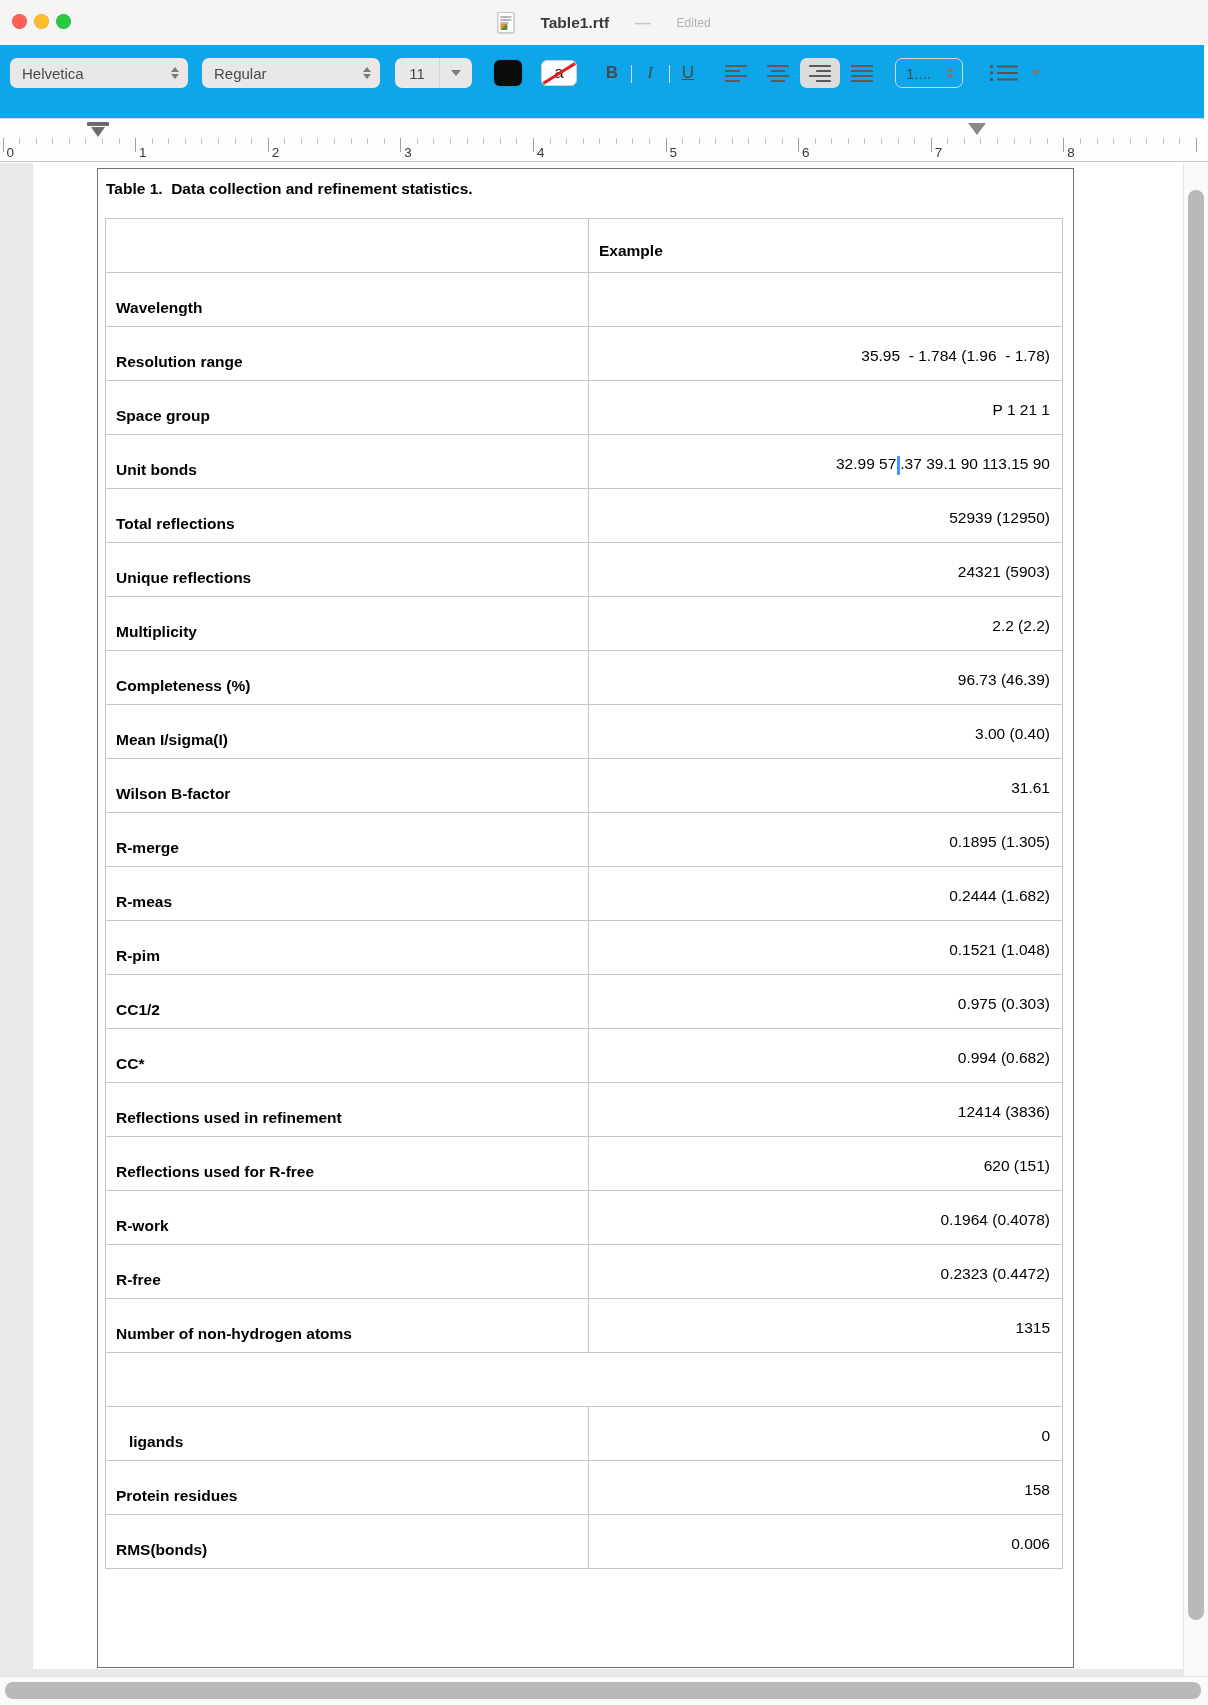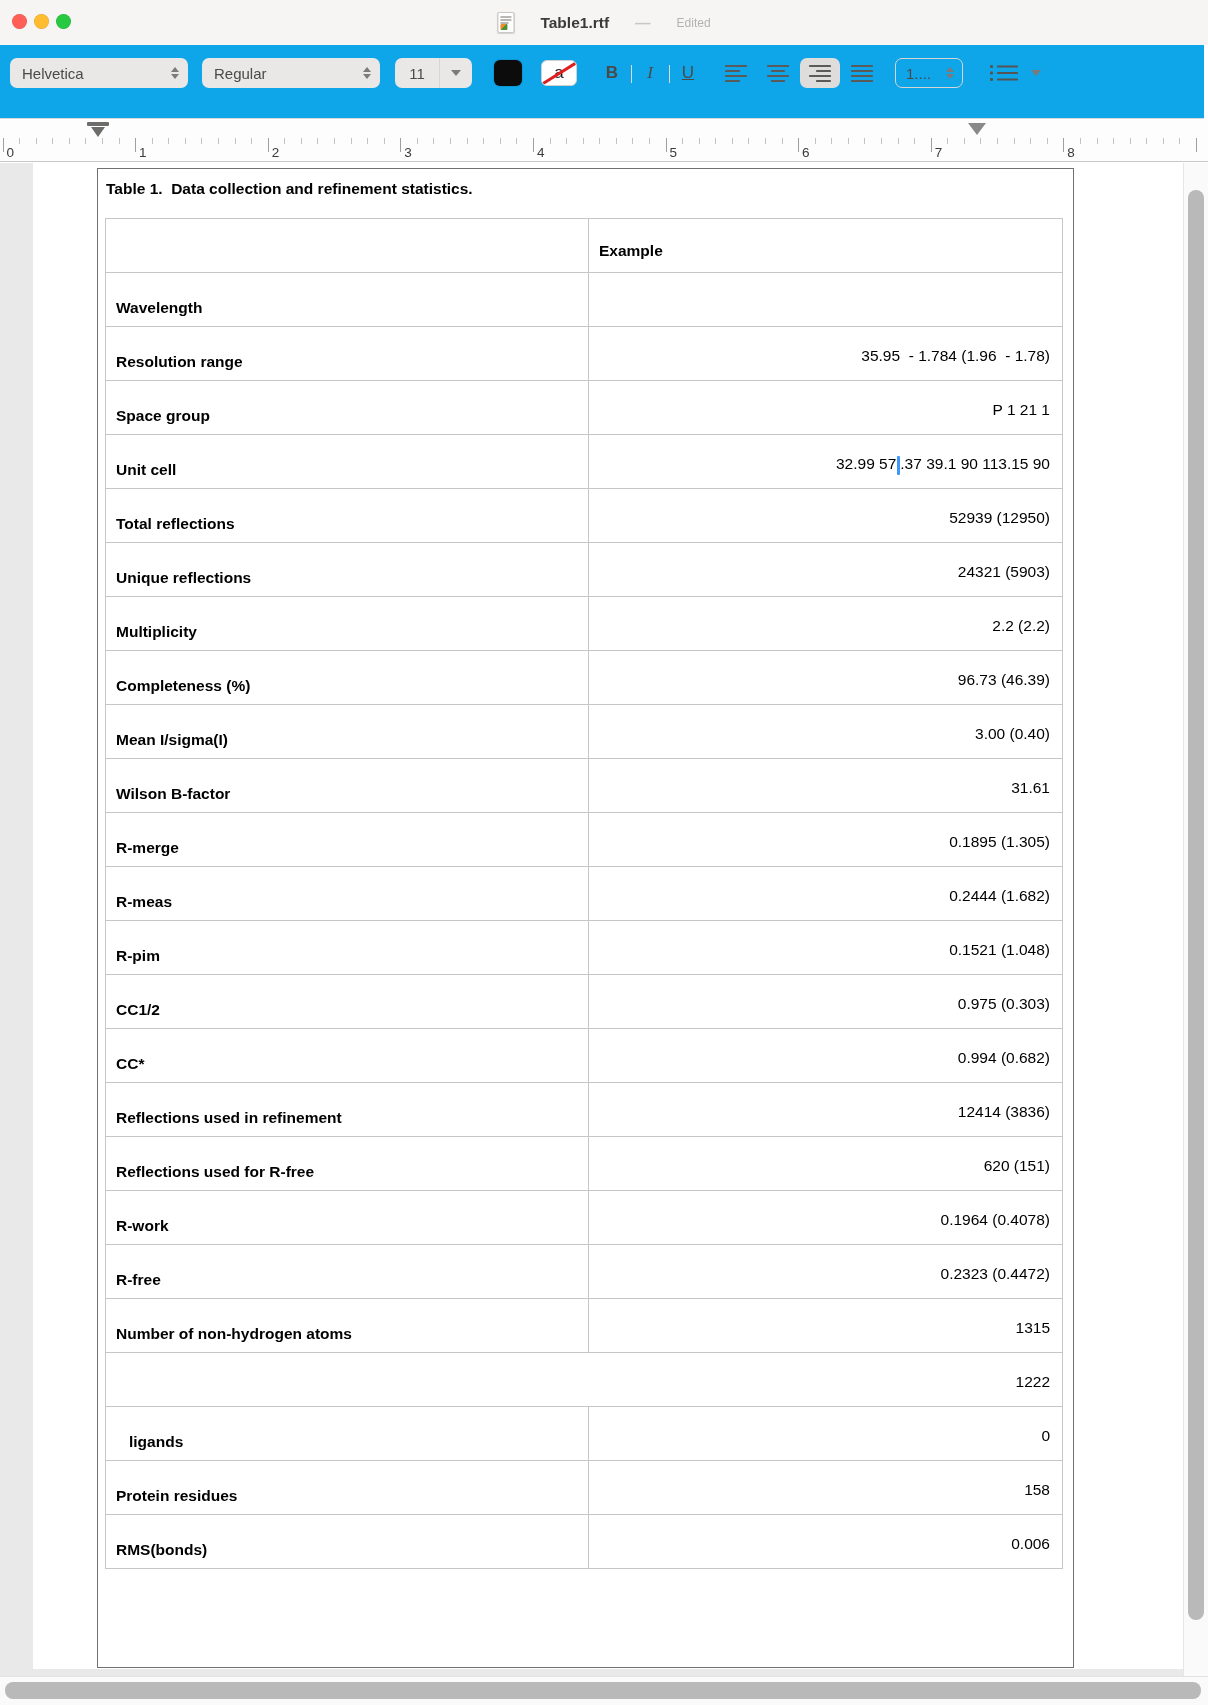--- a/index.html
+++ b/index.html
@@ -309,21 +309,21 @@
               </div>
               <div class="t-row">
                 <div class="c-label">Resolution range</div>
                 <div class="c-value">35.95  - 1.784 (1.96  - 1.78)</div>
               </div>
               <div class="t-row">
                 <div class="c-label">Space group</div>
                 <div class="c-value">P 1 21 1</div>
               </div>
               <div class="t-row">
-                <div class="c-label">Unit cell</div>
+                <div class="c-label">Unit bonds</div>
                 <div class="c-value"><span>32.99 57</span><span class="caret"></span><span>.37 39.1 90 113.15 90</span></div>
               </div>
               <div class="t-row">
                 <div class="c-label">Total reflections</div>
                 <div class="c-value">52939 (12950)</div>
               </div>
               <div class="t-row">
                 <div class="c-label">Unique reflections</div>
                 <div class="c-value">24321 (5903)</div>
               </div>
@@ -377,21 +377,20 @@
               </div>
               <div class="t-row">
                 <div class="c-label">R-free</div>
                 <div class="c-value">0.2323 (0.4472)</div>
               </div>
               <div class="t-row">
                 <div class="c-label">Number of non-hydrogen atoms</div>
                 <div class="c-value">1315</div>
               </div>
               <div class="t-row">
-                <div class="c-value">1222</div>
               </div>
               <div class="t-row">
                 <div class="c-label indent">ligands</div>
                 <div class="c-value">0</div>
               </div>
               <div class="t-row">
                 <div class="c-label">Protein residues</div>
                 <div class="c-value">158</div>
               </div>
               <div class="t-row">

